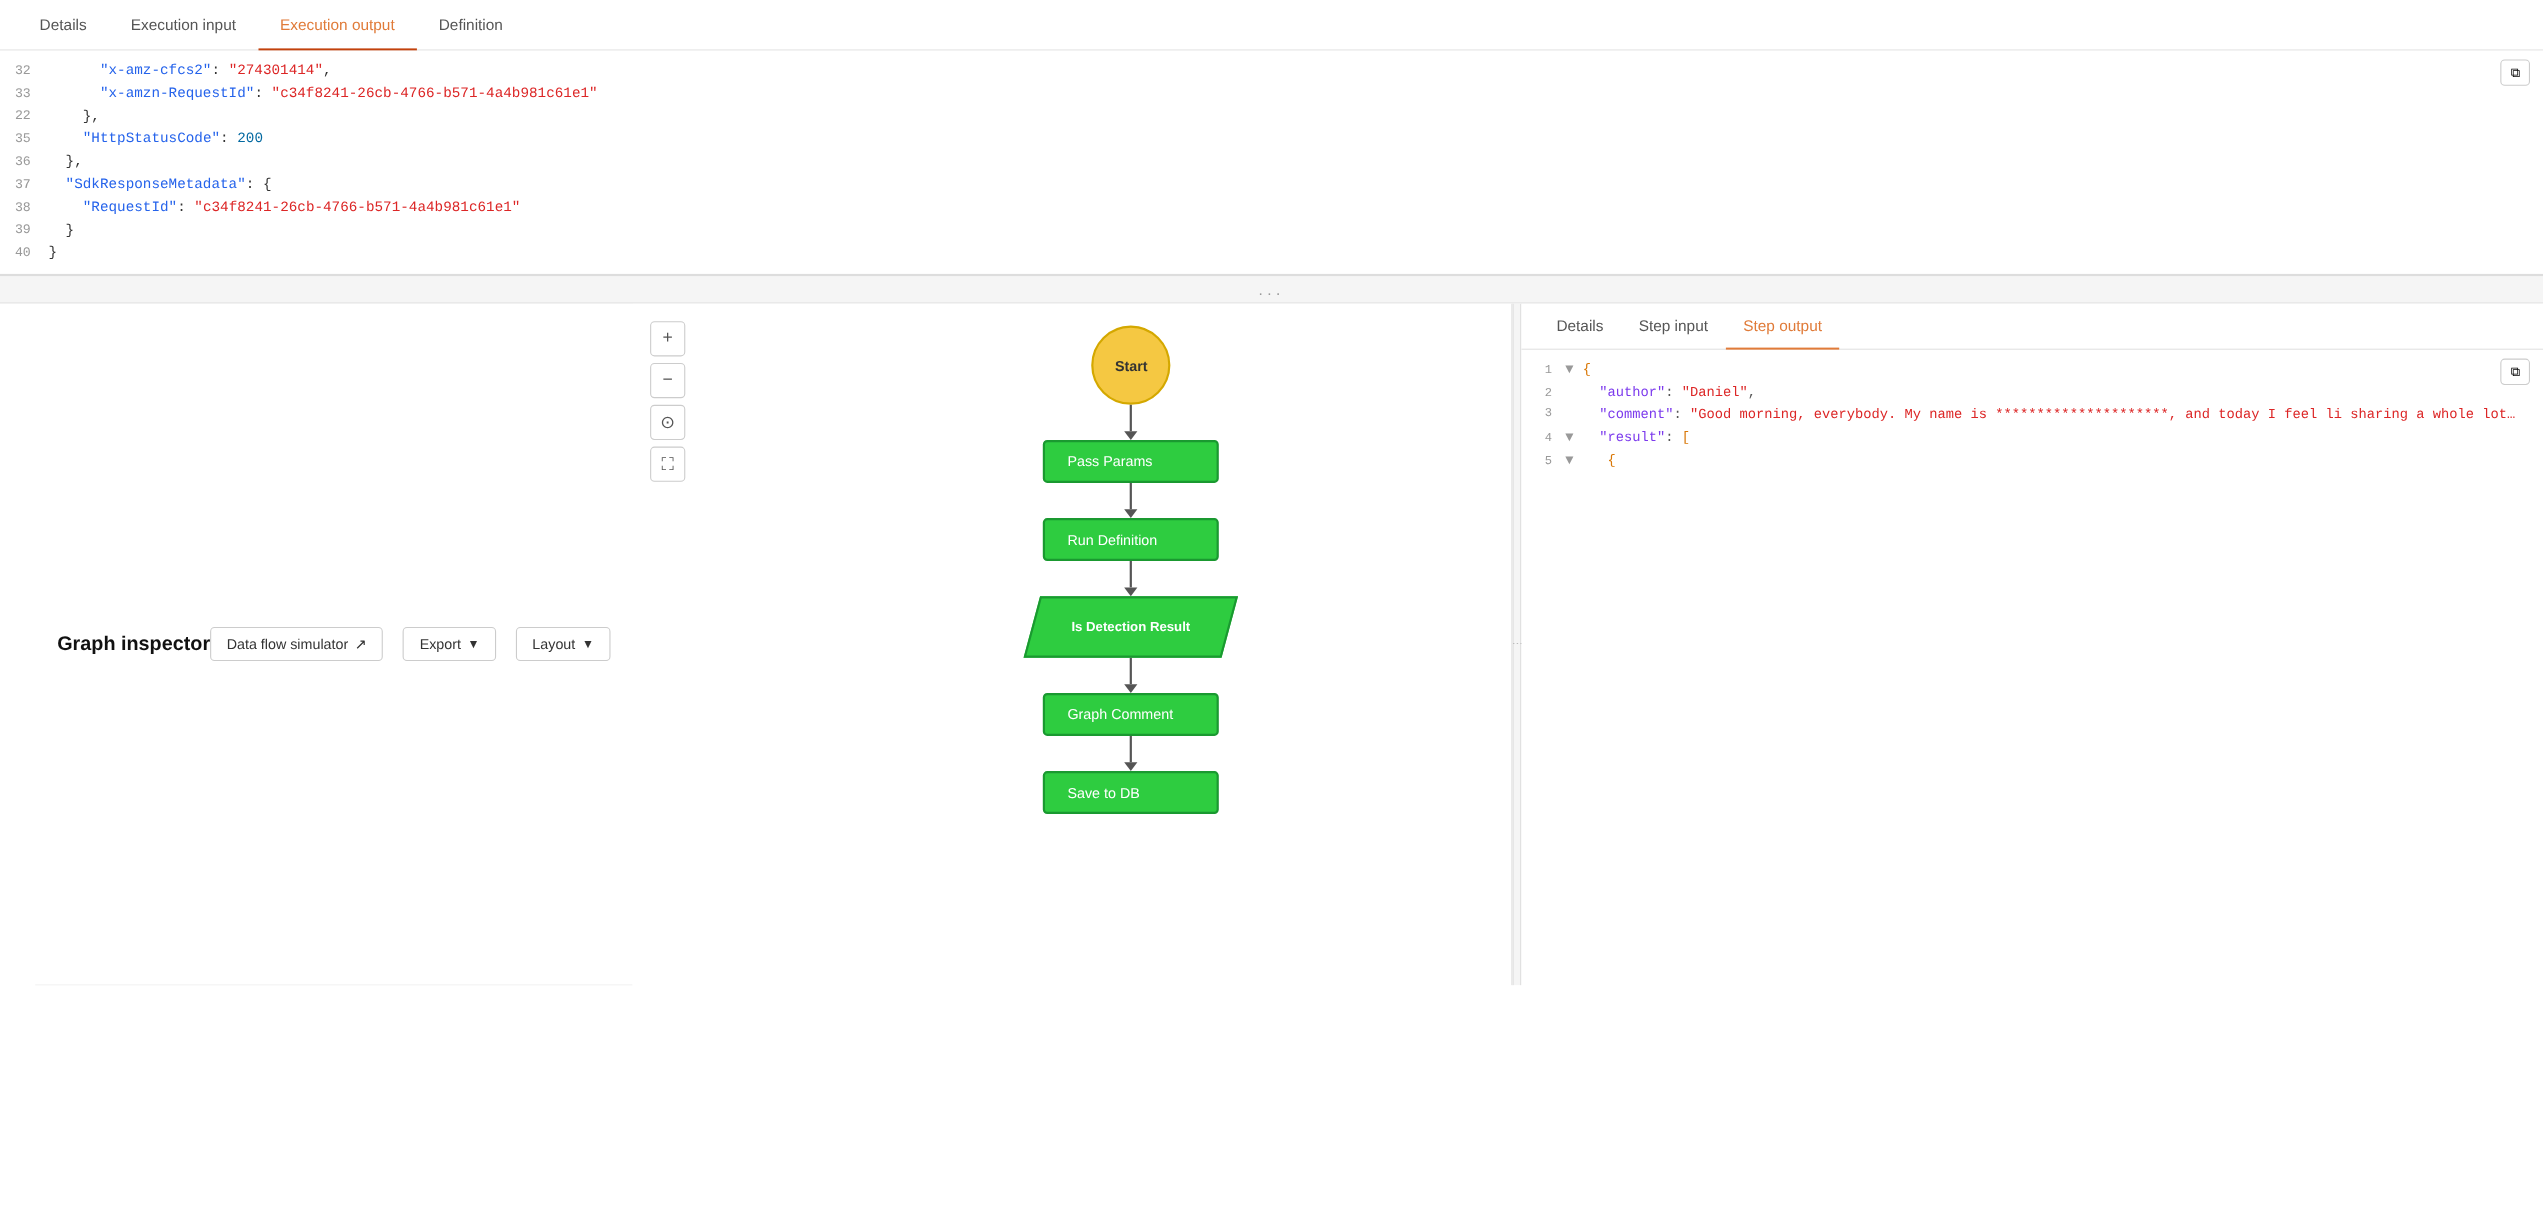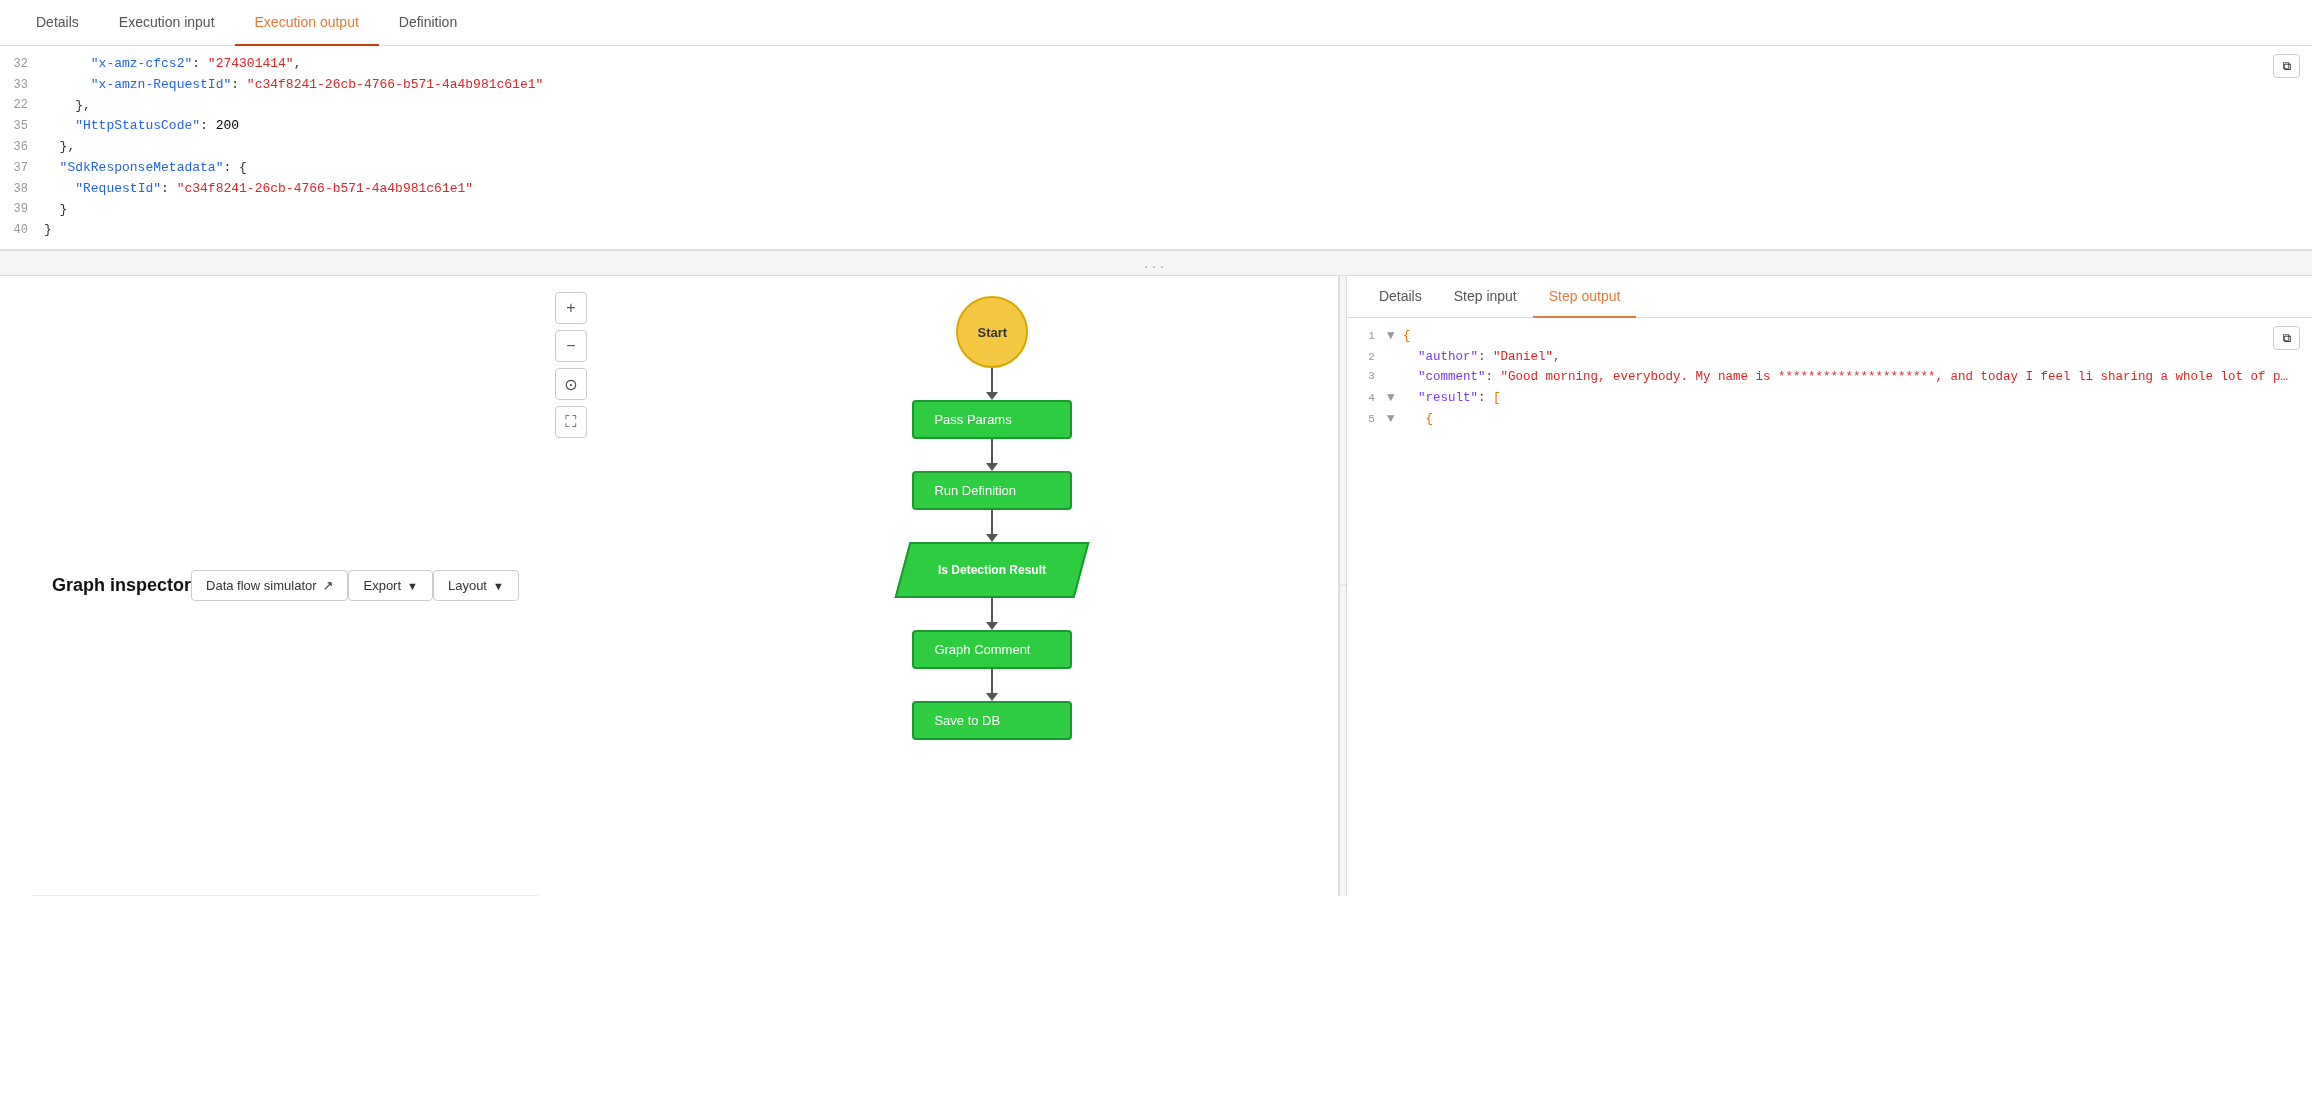--- a/index.html
+++ b/index.html
@@ -50,21 +50,21 @@
       color: #999;
       min-width: 36px;
       text-align: right;
       padding-right: 16px;
       user-select: none;
       font-size: 12px;
     }
     .line-indent { color: #333; white-space: pre; }
     .key-blue { color: #2563eb; }
     .val-red { color: #dc2626; }
-    .val-num { color: #000000; }
+    .val-num { color: #0369a1; }
     .val-plain { color: #333; }
     .copy-btn {
       position: absolute;
       top: 8px;
       right: 12px;
       background: none;
       border: 1px solid #ccc;
       border-radius: 4px;
       padding: 4px 8px;
       cursor: pointer;
@@ -99,21 +99,21 @@
       padding: 16px 20px;
       border-bottom: 1px solid #eee;
     }
     .graph-title {
       font-size: 18px;
       font-weight: 600;
       color: #111;
     }
     .graph-header-btns {
       display: flex;
-      gap: 0;
+      gap: 18px;
       align-items: flex-end;
     }
     .header-btn {
       display: flex;
       align-items: center;
       gap: 6px;
       padding: 7px 14px;
       border: 1px solid #ccc;
       border-radius: 4px;
       background: #fff;

